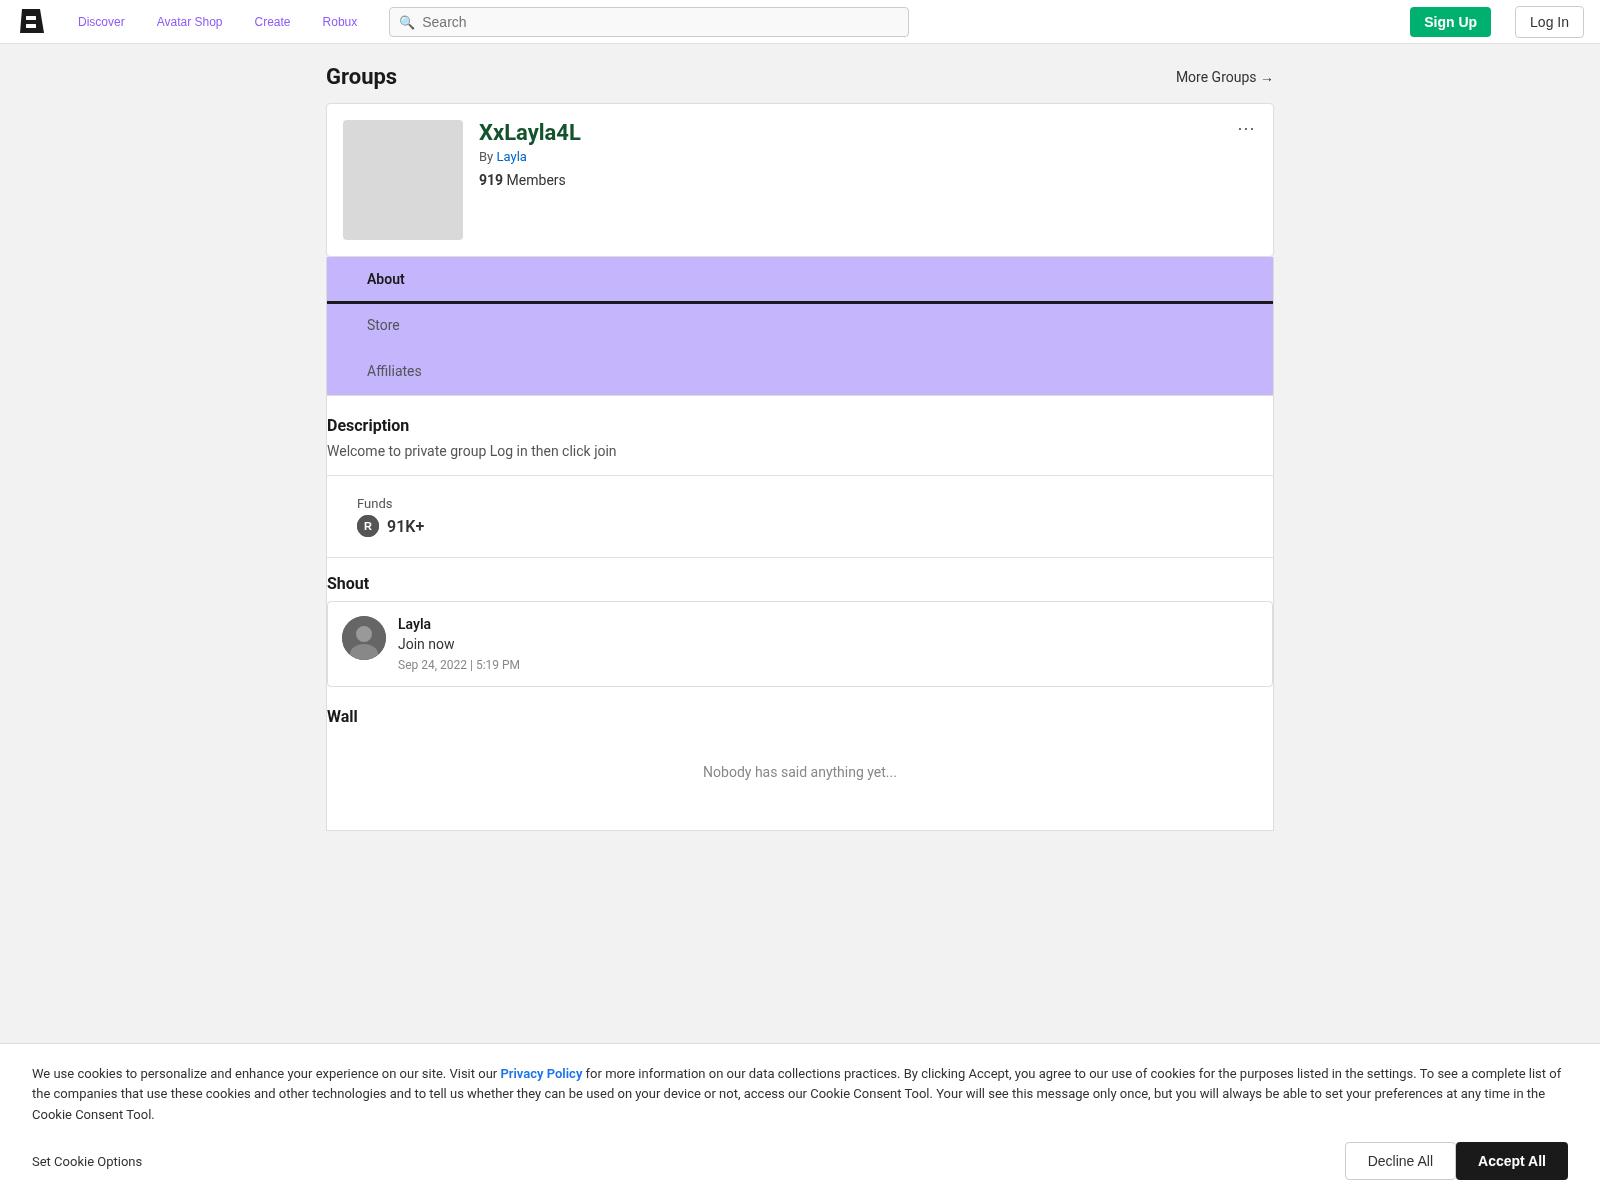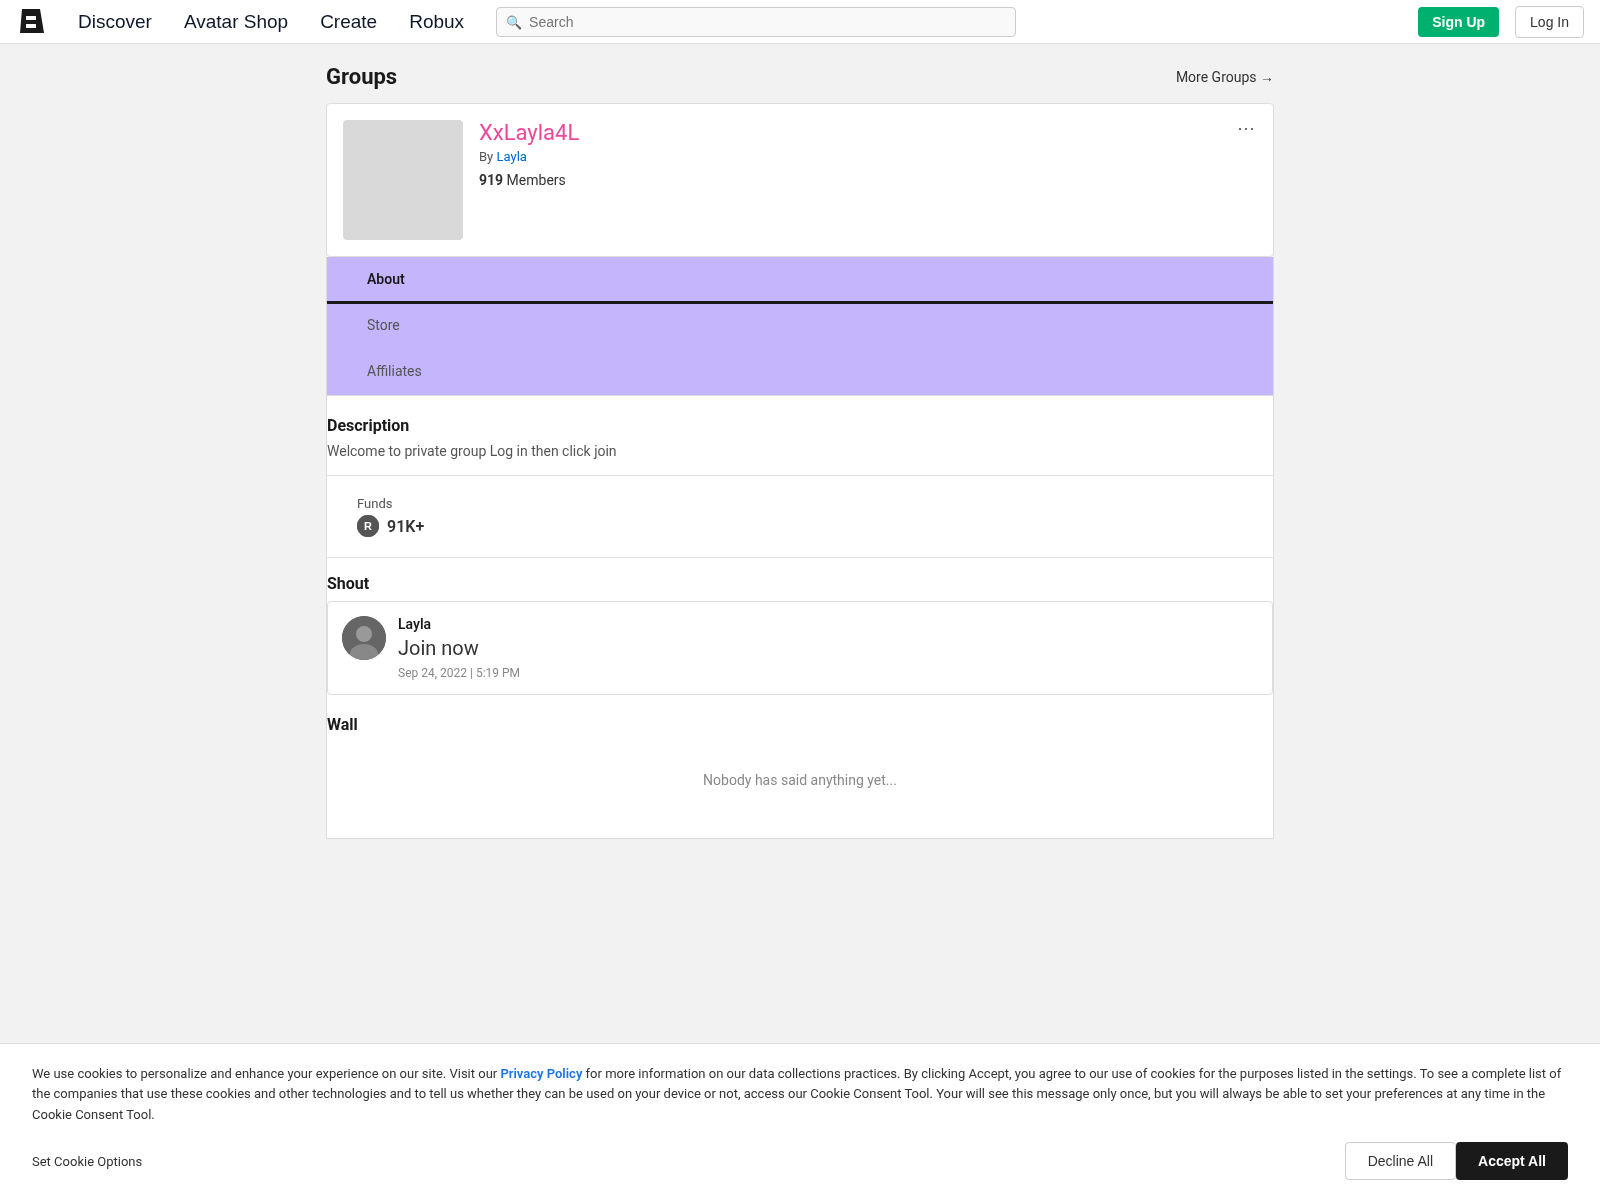--- a/index.html
+++ b/index.html
@@ -10,36 +10,36 @@
       display: flex; align-items: center; background: #fff; border-bottom: 1px solid #e0e0e0;
       padding: 0 16px; height: 44px; position: sticky; top: 0; z-index: 100;
     }
     .nav-logo {
       width: 30px; height: 30px; margin-right: 16px; flex-shrink: 0;
     }
     .nav-logo svg { width: 30px; height: 30px; }
     .nav-links { display: flex; gap: 0; }
     .nav-link {
       padding: 0 16px; height: 27px; display: flex; align-items: center;
-      font-size: 19px; color: #0f172a; cursor: pointer; white-space: nowrap;
+      font-size: 12px; color: #8b5cf6; cursor: pointer; white-space: nowrap;
       text-decoration: none; border: none; background: none;
     }
     .nav-search {
       flex: 1; margin: 0 16px; position: relative;
     }
     .nav-search input {
       width: 100%; max-width: 520px; padding: 6px 12px 6px 32px;
       border: 1px solid #ccc; border-radius: 4px; font-size: 14px;
       background: #f9f9f9; outline: none;
     }
     .nav-search .search-icon-wrap {
       position: absolute; left: 10px; top: 50%; transform: translateY(-50%);
       color: #888; font-size: 13px;
     }
-    .nav-actions { display: flex; align-items: center; gap: 16px; margin-left: auto; }
+    .nav-actions { display: flex; align-items: center; gap: 24px; margin-left: auto; }
     .btn-signup {
       background: #00b06f; color: #fff; border: none; border-radius: 4px;
       padding: 7px 14px; font-size: 14px; cursor: pointer; font-weight: 600;
     }
     .btn-login {
       background: #fff; color: #333; border: 1px solid #ccc; border-radius: 4px;
       padding: 7px 14px; font-size: 14px; cursor: pointer;
     }
 
     
@@ -60,21 +60,21 @@
     
     .group-card {
       background: #fff; border: 1px solid #ddd; border-radius: 4px; padding: 16px; margin-bottom: 0;
       position: relative;
     }
     .group-card-inner { display: flex; align-items: flex-start; gap: 16px; }
     .group-thumbnail {
       width: 120px; height: 120px; background: #d9d9d9; border-radius: 4px; flex-shrink: 0;
     }
     .group-info { flex: 1; }
-    .group-name { font-size: 22px; font-weight: 400; color: #ec4899; margin-bottom: 4px; }
+    .group-name { font-size: 22px; font-weight: 700; color: #14532d; margin-bottom: 4px; }
     .group-by { font-size: 13px; color: #555; margin-bottom: 8px; }
     .group-by a { color: #0066cc; text-decoration: none; }
     .group-members { font-size: 14px; color: #333; }
     .group-members strong { font-weight: 700; }
     .group-more-btn {
       position: absolute; top: 12px; right: 12px; background: none; border: none;
       cursor: pointer; color: #555; font-size: 18px; padding: 2px 6px; border-radius: 3px;
     }
 
     
@@ -114,21 +114,21 @@
       border: 1px solid #ddd; border-radius: 4px; padding: 14px; display: flex; gap: 12px;
       margin-top: 8px;
     }
     .shout-avatar {
       width: 44px; height: 44px; border-radius: 50%; background: #555; flex-shrink: 0;
       overflow: hidden; display: flex; align-items: center; justify-content: center;
     }
     .shout-avatar svg { width: 44px; height: 44px; }
     .shout-body { flex: 1; }
     .shout-author { font-size: 14px; font-weight: 600; color: #1a1a1a; margin-bottom: 4px; }
-    .shout-text { font-size: 20px; color: #333; margin-bottom: 6px; }
+    .shout-text { font-size: 14px; color: #333; margin-bottom: 6px; }
     .shout-time { font-size: 12px; color: #888; }
 
     
     .wall-section { margin-top: 20px; }
     .wall-empty { text-align: center; color: #888; font-size: 14px; padding: 30px 0; }
 
     
     .cookie-banner {
       position: fixed; bottom: 0; left: 0; right: 0; background: #fff;
       border-top: 1px solid #ddd; padding: 20px 32px; z-index: 200;

